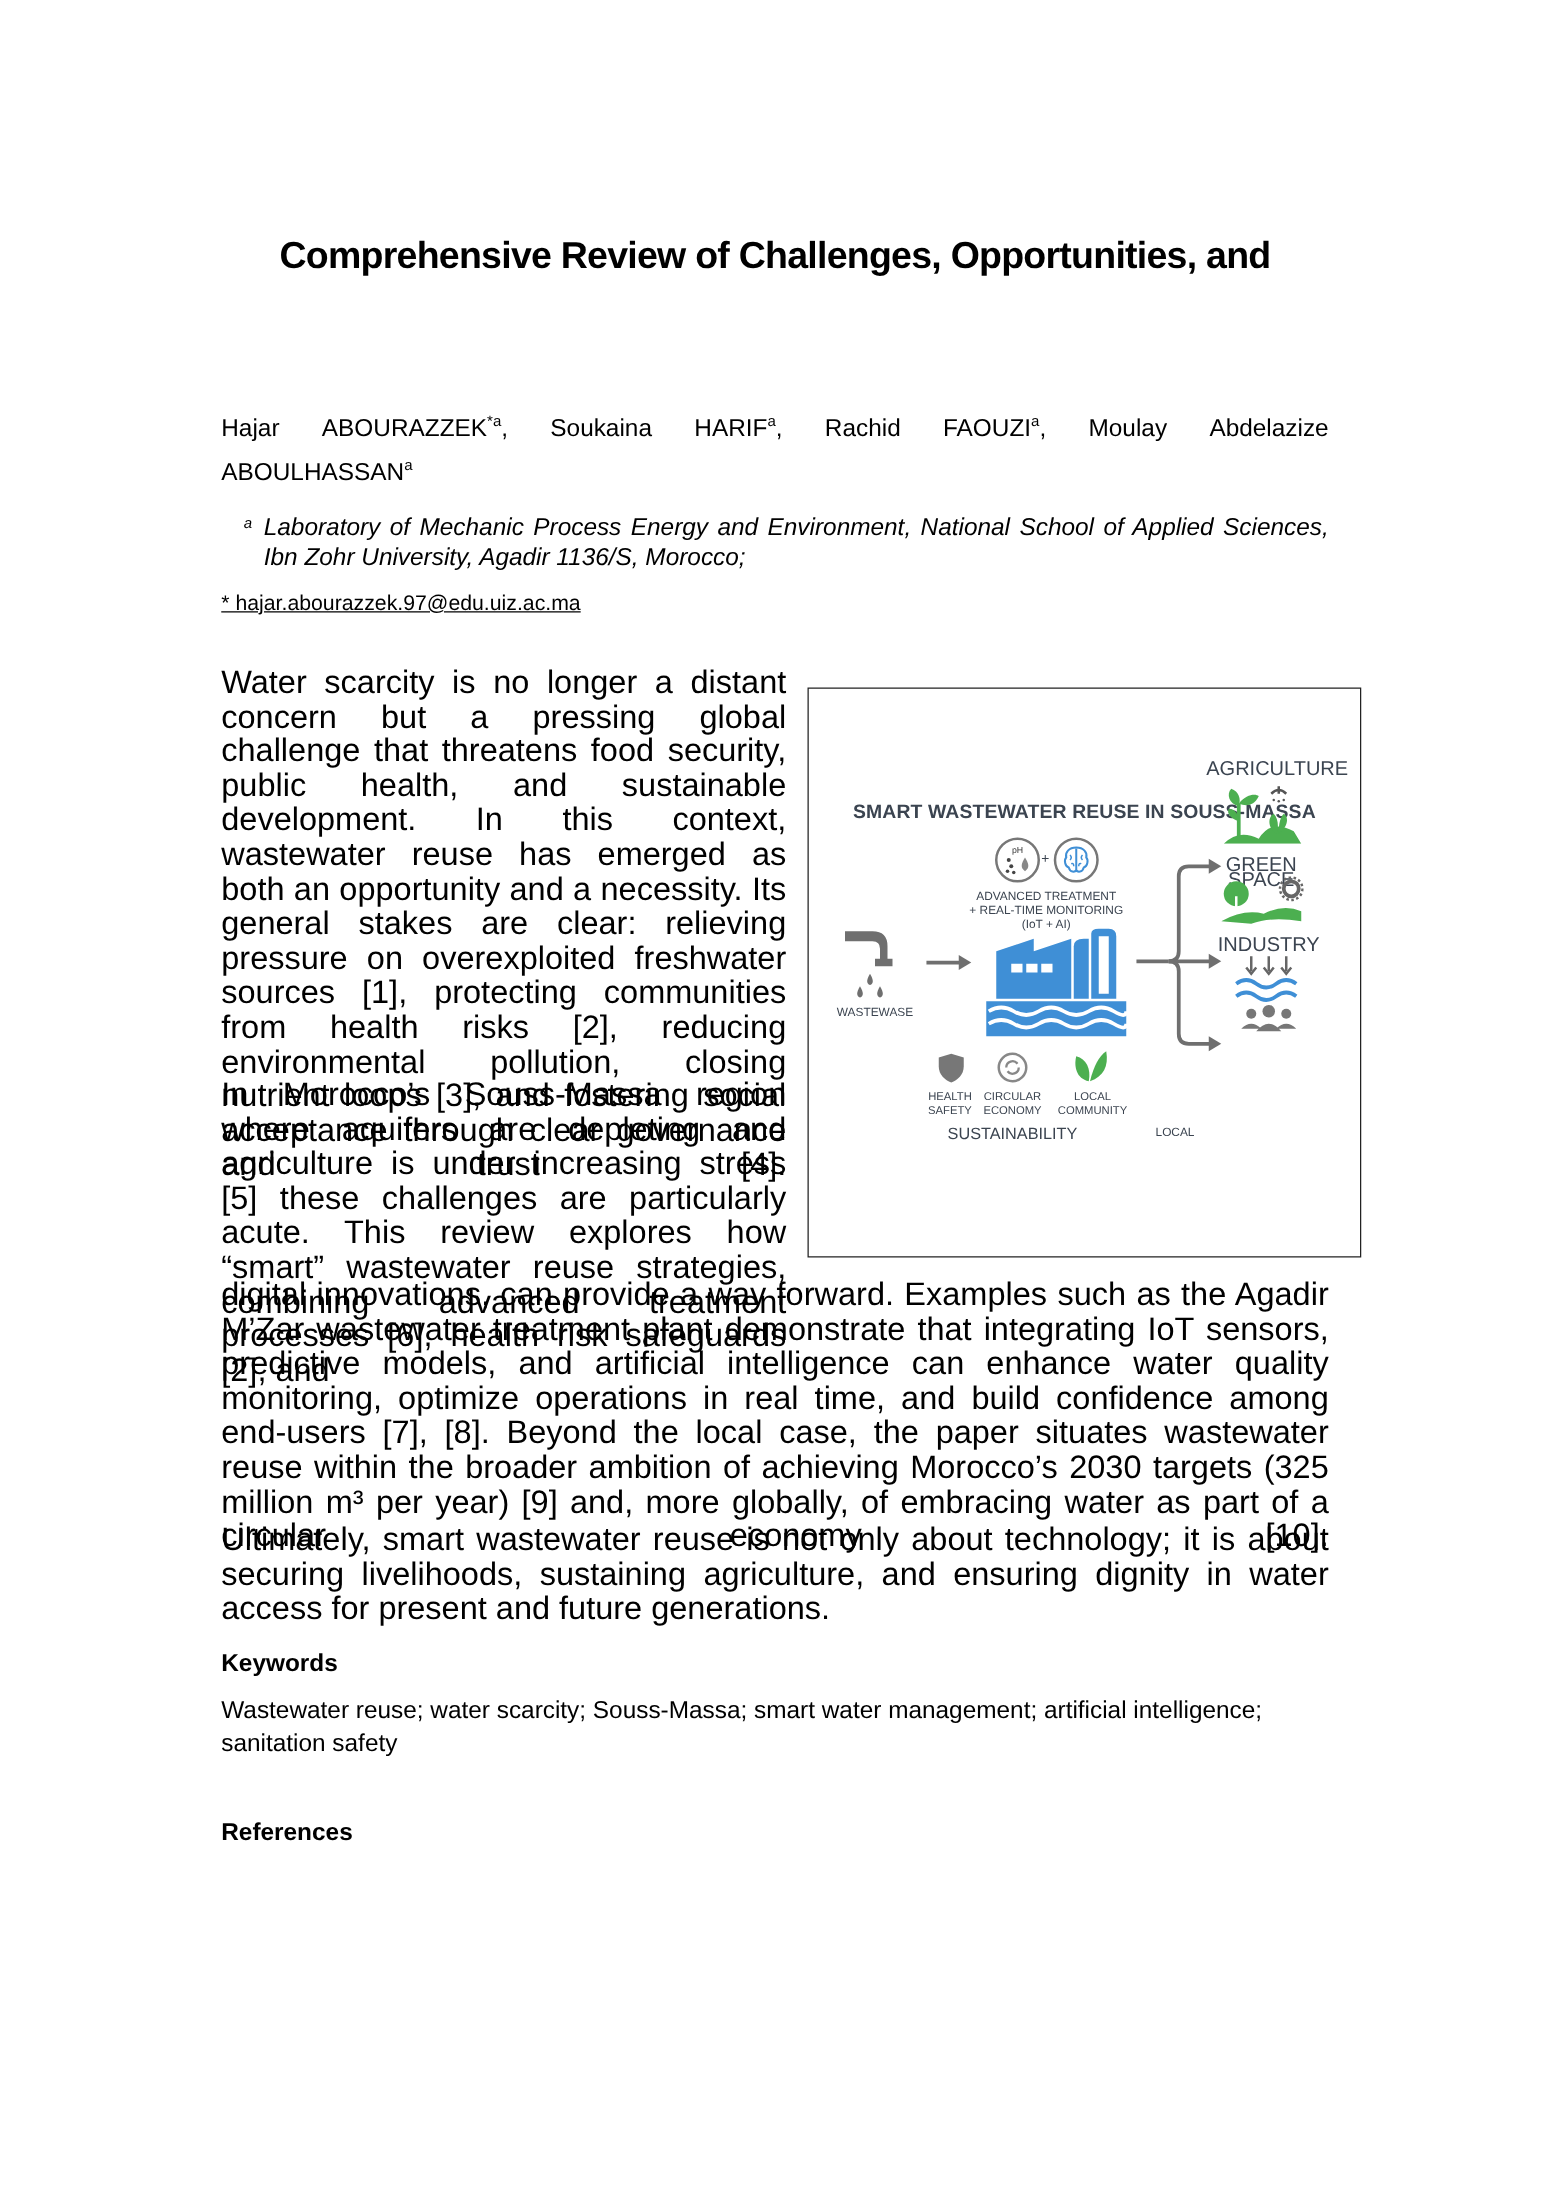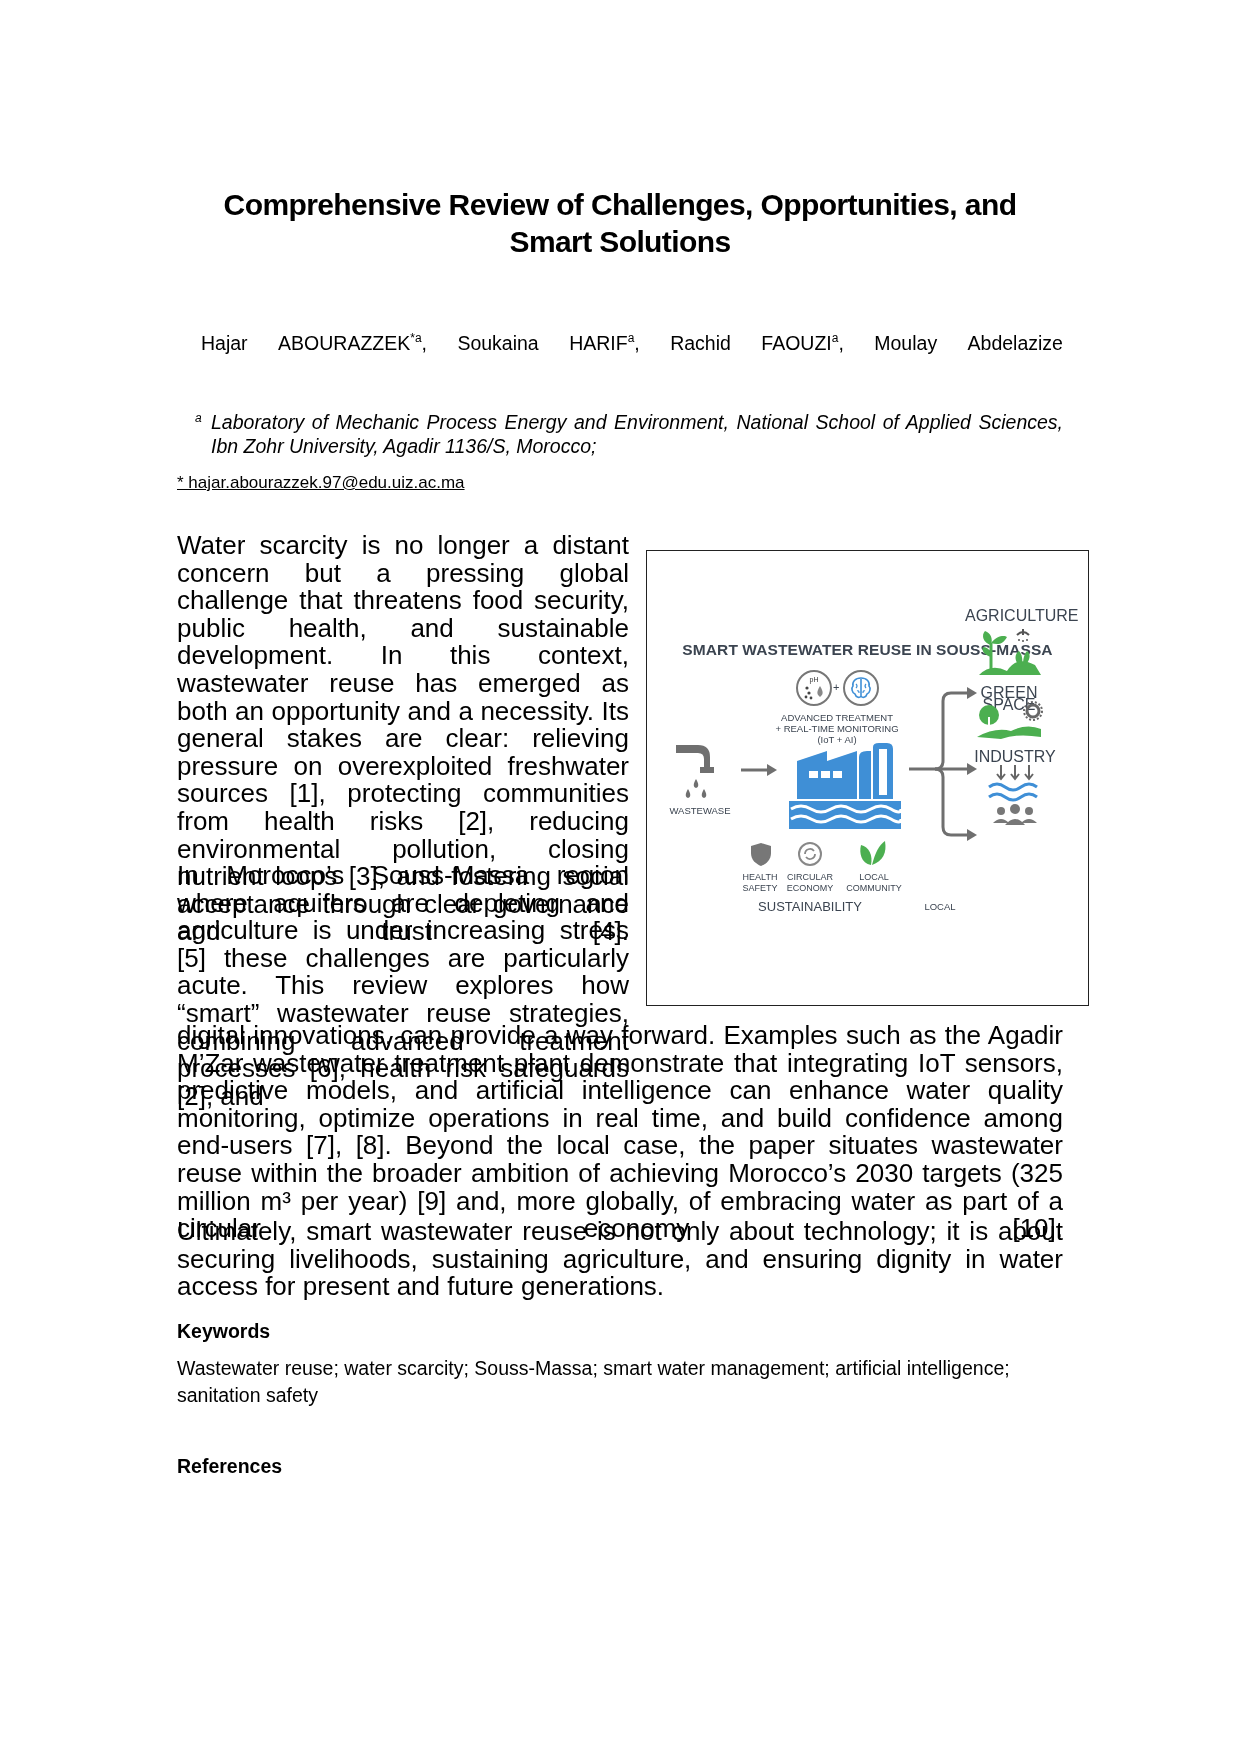--- a/index.html
+++ b/index.html
@@ -3,21 +3,21 @@
 <meta charset="utf-8">
 <style>
   html, body { margin: 0; padding: 0; background: #ffffff; }
   body { width: 1240px; height: 1754px; position: relative; overflow: hidden;
          font-family: "Liberation Sans", sans-serif; color: #000; }
   .page { position: absolute; left: 177px; top: 0; width: 886px; }
   .title { position: absolute; top: 186px; left: 0; width: 886px; text-align: center;
            font-weight: bold; font-size: 30px; line-height: 37px; letter-spacing: -0.6px; }
   .authors { position: absolute; top: 326px; left: 0; width: 886px; font-size: 19.5px; line-height: 35px;
              text-align: justify; text-align-last: left; }
-  .authors .line1 { display: flex; justify-content: space-between; margin-left: 24px; }
+  .authors .line1 { display: flex; justify-content: space-between; }
   .authors sup { font-size: 12px; vertical-align: 8px; line-height: 0; }
   .affil { position: absolute; top: 410px; left: 18px; width: 868px; font-style: italic; font-size: 19.5px;
            line-height: 24px; text-align: justify; }
   .affil sup { font-size: 12px; font-style: italic; position: absolute; left: 0; top: -4px; }
   .affil .txt { display: block; padding-left: 16px; }
   .email { position: absolute; top: 473px; left: 0; font-size: 17px; text-decoration: underline; }
   .body-text { font-size: 26px; line-height: 27.6px; text-align: justify; }
   .p1 { position: absolute; top: 532px; left: 0; width: 452px; text-align-last: justify; }
   .p2 { position: absolute; top: 862px; left: 0; width: 452px; }
   .p2b { position: absolute; top: 1022px; left: 0; width: 886px; text-align-last: justify; }
@@ -35,34 +35,34 @@
   .lbl { position: absolute; font-size: 16px; color: #3b4450; text-align: center; line-height: 12px; }
   .icon { position: absolute; }
 </style>
 </head>
 <body>
 
 <div class="page">
 
   <div class="title">
     <div>Comprehensive Review of Challenges, Opportunities, and</div>
-    <div>Smart Solutions</div>
   </div>
 
   <div class="authors">
     <div class="line1">
       <span>Hajar</span>
       <span><span>ABOURAZZEK</span><sup>*a</sup>,</span>
       <span>Soukaina</span>
       <span><span>HARIF</span><sup>a</sup>,</span>
       <span>Rachid</span>
       <span><span>FAOUZI</span><sup>a</sup>,</span>
       <span>Moulay</span>
       <span>Abdelazize</span>
     </div>
+    <div><span>ABOULHASSAN</span><sup>a</sup></div>
   </div>
 
   <div class="affil">
     <sup>a</sup>
     <span class="txt">Laboratory of Mechanic Process Energy and Environment, National School of Applied Sciences, Ibn Zohr University, Agadir 1136/S, Morocco;</span>
   </div>
 
   <div class="email">* hajar.abourazzek.97@edu.uiz.ac.ma</div>
 
   <div class="body-text p1">Water scarcity is no longer a distant concern but a pressing global challenge that threatens food security, public health, and sustainable development. In this context, wastewater reuse has emerged as both an opportunity and a necessity. Its general stakes are clear: relieving pressure on overexploited freshwater sources [1], protecting communities from health risks [2], reducing environmental pollution, closing nutrient loops [3], and fostering social acceptance through clear governance and trust [4].</div>

